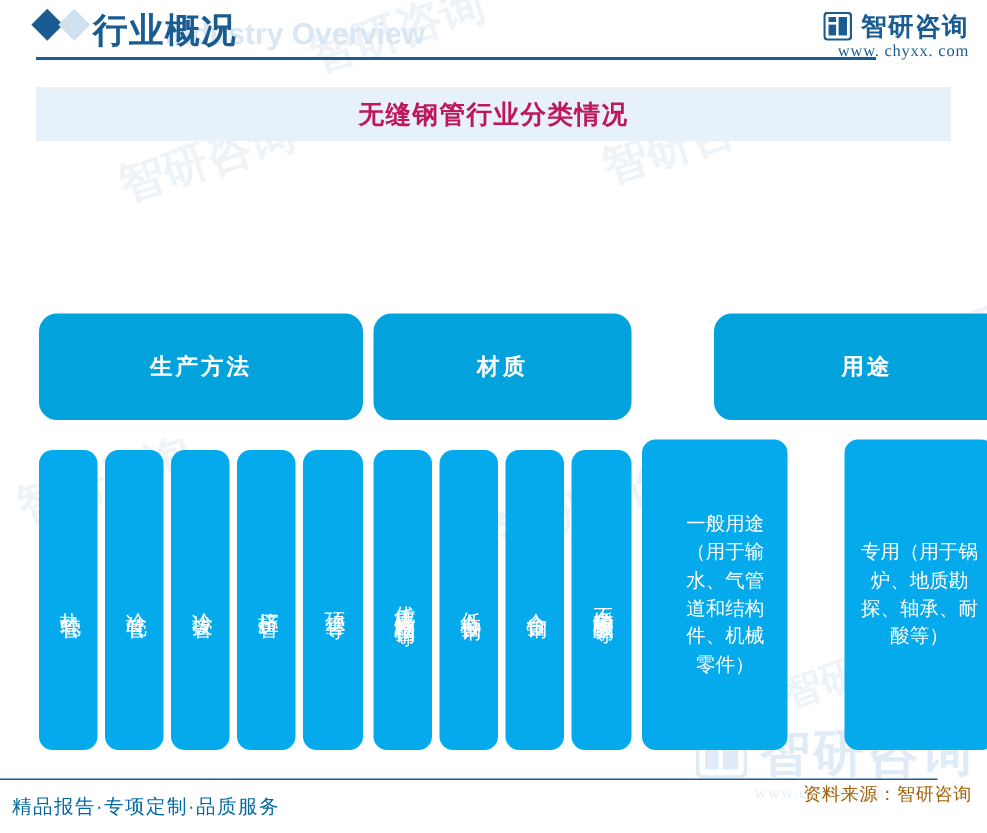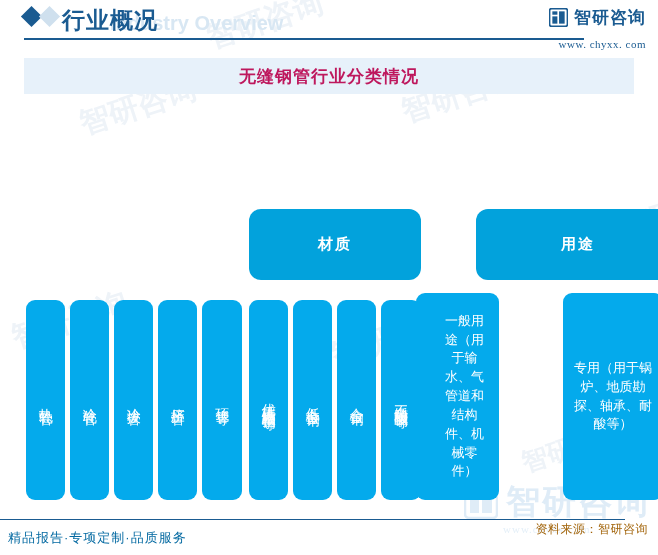--- a/index.html
+++ b/index.html
@@ -134,21 +134,20 @@
   }
   .hdr-url {
     position: absolute;
     right: 12px;
     top: 28px;
     font-size: 11px;
     color: #1a5b91;
     letter-spacing: 0.5px;
     font-family: "Liberation Serif", "DejaVu Serif", serif;
     z-index: 3;
-    margin-top: 10px;
   }
 
   .hdr-rule {
     position: absolute;
     left: 24px;
     top: 38px;
     width: 560px;
     height: 2px;
     background: #1a5b91;
     z-index: 3;
@@ -265,21 +264,21 @@
   .lf-a3 { left: 158px; width: 39px; }
   .lf-a4 { left: 202px; width: 40px; }
 
   
   .lf-b0 { left: 249px; width: 39px; }
   .lf-b1 { left: 293px; width: 39px; }
   .lf-b2 { left: 337px; width: 39px; }
   .lf-b3 { left: 381px; width: 40px; }
 
   
-  .lf-c0 { left: 416px; width: 83px; padding-left: 24px; }
+  .lf-c0 { left: 428px; width: 97px; padding-left: 24px; }
   .lf-c1 { left: 532px; width: 100px; margin-left: 31px; }
 
   
   .footer-rule {
     position: absolute;
     left: 0;
     top: 519px;
     width: 625px;
     height: 1px;
     background: #1a5b91;
@@ -352,20 +351,21 @@
   <div class="hdr-rule"></div>
 </div>
 
 <div class="chart-title">
   <span>无缝钢管行业分类情况</span>
 </div>
 
 <div class="diagram">
 
 
+  <div class="node mid-node mid-0">生产方法</div>
   <div class="node mid-node mid-1">材质</div>
   <div class="node mid-node mid-2">用途</div>
 
   <div class="node leaf-node leaf-vert lf-a0">热轧管</div>
   <div class="node leaf-node leaf-vert lf-a1">冷轧管</div>
   <div class="node leaf-node leaf-vert lf-a2">冷拔管</div>
   <div class="node leaf-node leaf-vert lf-a3">挤压管</div>
   <div class="node leaf-node leaf-vert lf-a4">顶管等</div>
 
   <div class="node leaf-node leaf-vert lf-b0">优质碳素结构钢等</div>

